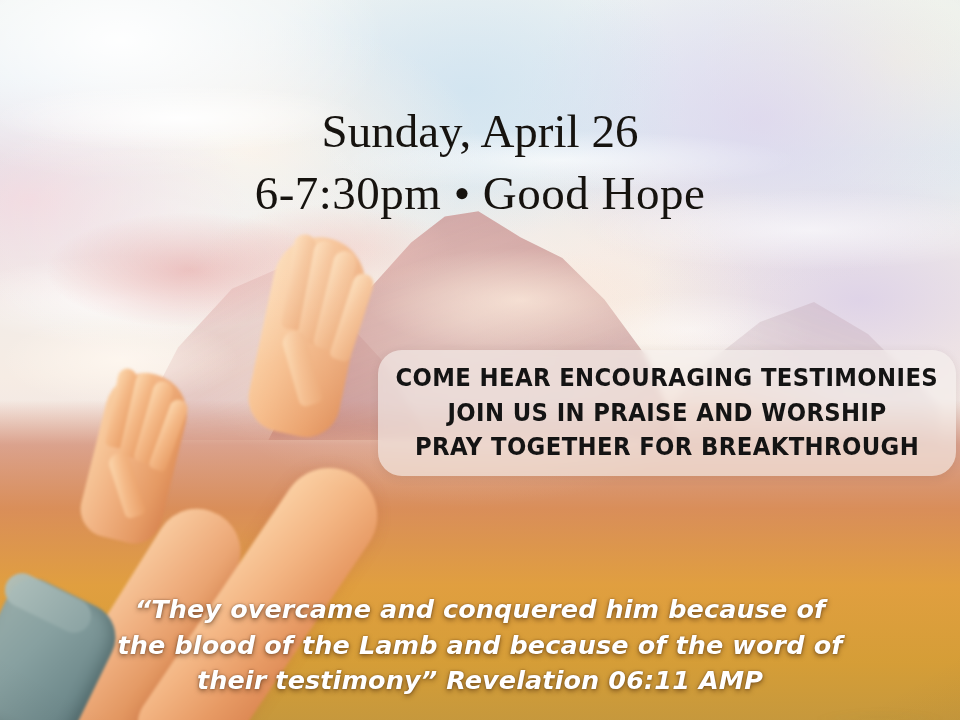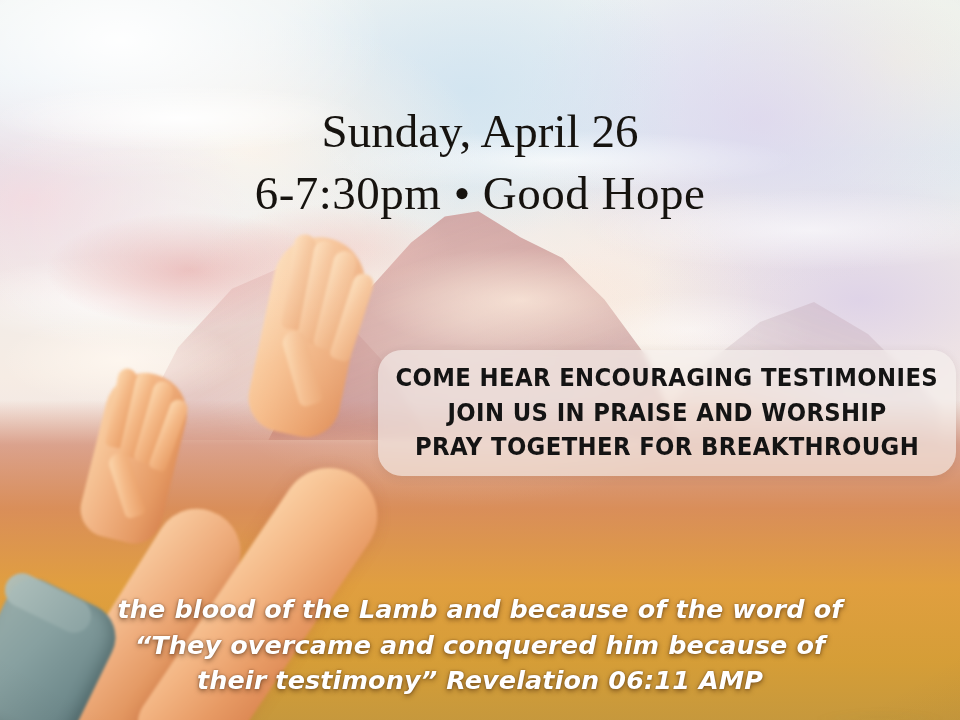--- a/index.html
+++ b/index.html
@@ -323,19 +323,19 @@
 
     <div class="subtitle2">6-7:30pm  •  Good Hope</div>
 
     <div class="info-panel">
       <div class="info-line">COME HEAR ENCOURAGING TESTIMONIES</div>
       <div class="info-line">JOIN US IN PRAISE AND WORSHIP</div>
       <div class="info-line">PRAY TOGETHER FOR BREAKTHROUGH</div>
     </div>
 
     <div class="scripture">
+      <span>“They overcame and conquered him because of</span>
       <span>the blood of the Lamb and because of the word of</span>
-      <span>“They overcame and conquered him because of</span>
       <span>their testimony” Revelation 06:11 AMP</span>
     </div>
 
   </div>
 </div>
 
 </body></html>

